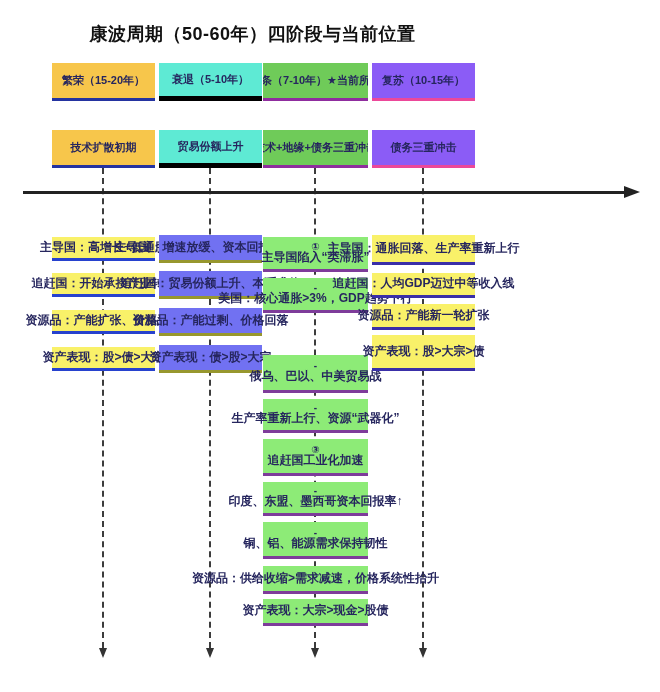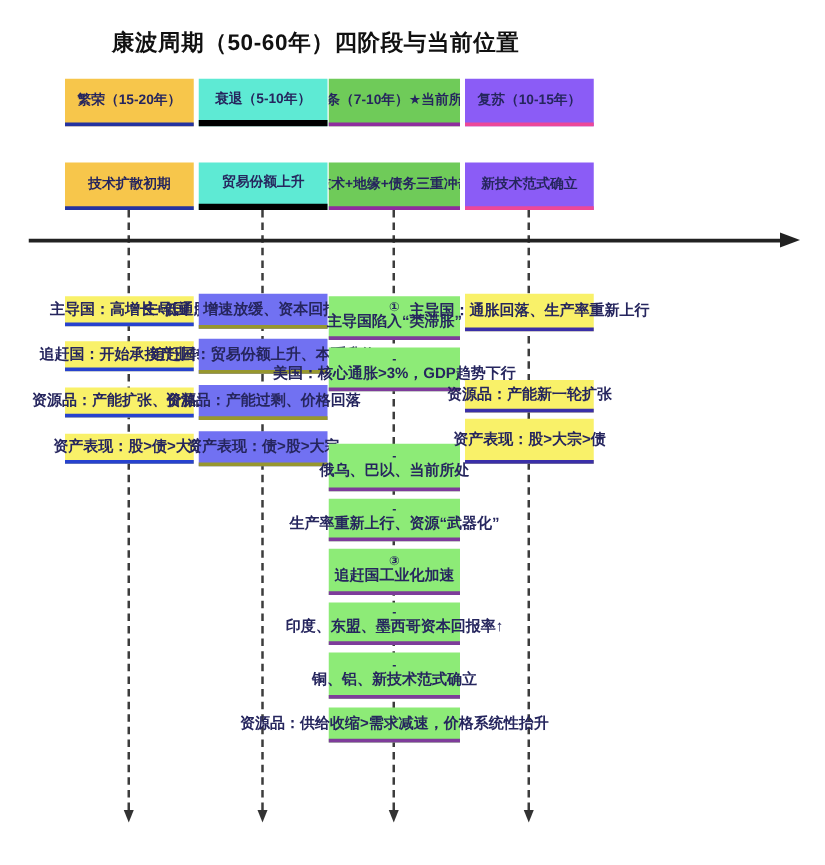--- a/index.html
+++ b/index.html
@@ -72,21 +72,21 @@
   <div class="box phase c1 p1" style="top:130px;height:38px">
       <span>技术扩散初期</span>
     </div>
   <div class="box phase c2 p2" style="top:130px;height:38px">
       <span>贸易份额上升</span>
     </div>
   <div class="box phase c3 p3" style="top:130px;height:38px">
       <span>技术+地缘+债务三重冲击</span>
     </div>
   <div class="box phase c4 p4" style="top:130px;height:38px">
-      <span>新技术范式确立</span>
+      <span>债务三重冲击</span>
     </div>
 
   <div class="box c1" style="top:237px;height:24px">
       <span>主导国：高增长+低通胀</span>
     </div>
   <div class="box c1" style="top:273px;height:24px">
       <span>追赶国：开始承接产业转移</span>
     </div>
   <div class="box c1" style="top:310px;height:24px">
       <span>资源品：产能扩张、价格温和</span>
@@ -111,44 +111,50 @@
   <div class="box c3" style="top:237px;height:35px">
       <span class="marker">①</span>
       <span>主导国陷入“类滞胀”</span>
     </div>
   <div class="box c3" style="top:278px;height:35px">
       <span class="marker">-</span>
       <span>美国：核心通胀&gt;3%，GDP趋势下行</span>
     </div>
   <div class="box c3" style="top:355px;height:38px">
       <span class="marker">-</span>
-      <span>俄乌、巴以、当前所处</span>
+      <span>俄乌、巴以、中美贸易战</span>
     </div>
   <div class="box c3" style="top:399px;height:34px">
       <span class="marker">-</span>
       <span>生产率重新上行、资源“武器化”</span>
     </div>
   <div class="box c3" style="top:439px;height:37px">
       <span class="marker">③</span>
       <span>追赶国工业化加速</span>
     </div>
   <div class="box c3" style="top:482px;height:34px">
       <span class="marker">-</span>
       <span>印度、东盟、墨西哥资本回报率↑</span>
     </div>
   <div class="box c3" style="top:522px;height:37px">
       <span class="marker">-</span>
-      <span>铜、铝、新技术范式确立</span>
+      <span>铜、铝、能源需求保持韧性</span>
     </div>
   <div class="box c3" style="top:566px;height:28px">
       <span>资源品：供给收缩&gt;需求减速，价格系统性抬升</span>
     </div>
+  <div class="box c3" style="top:599px;height:27px">
+      <span>资产表现：大宗&gt;现金&gt;股债</span>
+    </div>
 
   <div class="box c4" style="top:235px;height:30px">
       <span>主导国：通胀回落、生产率重新上行</span>
+    </div>
+  <div class="box c4" style="top:273px;height:25px">
+      <span>追赶国：人均GDP迈过中等收入线</span>
     </div>
   <div class="box c4" style="top:304px;height:26px">
       <span>资源品：产能新一轮扩张</span>
     </div>
   <div class="box c4" style="top:335px;height:36px">
       <span>资产表现：股&gt;大宗&gt;债</span>
     </div>
 
 </div>
 

